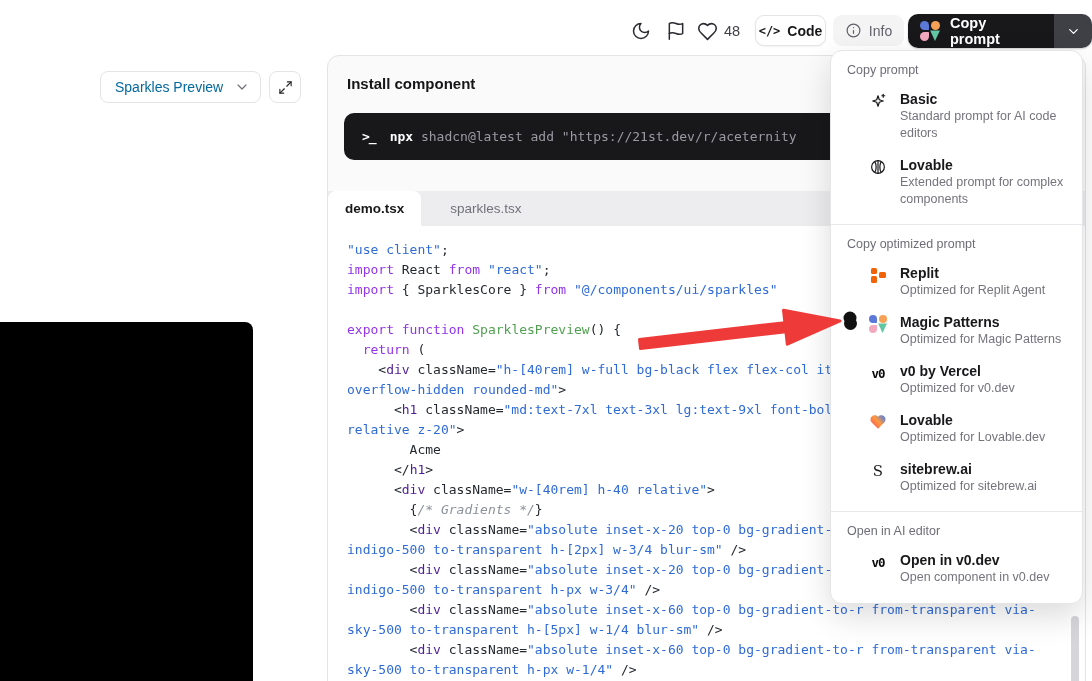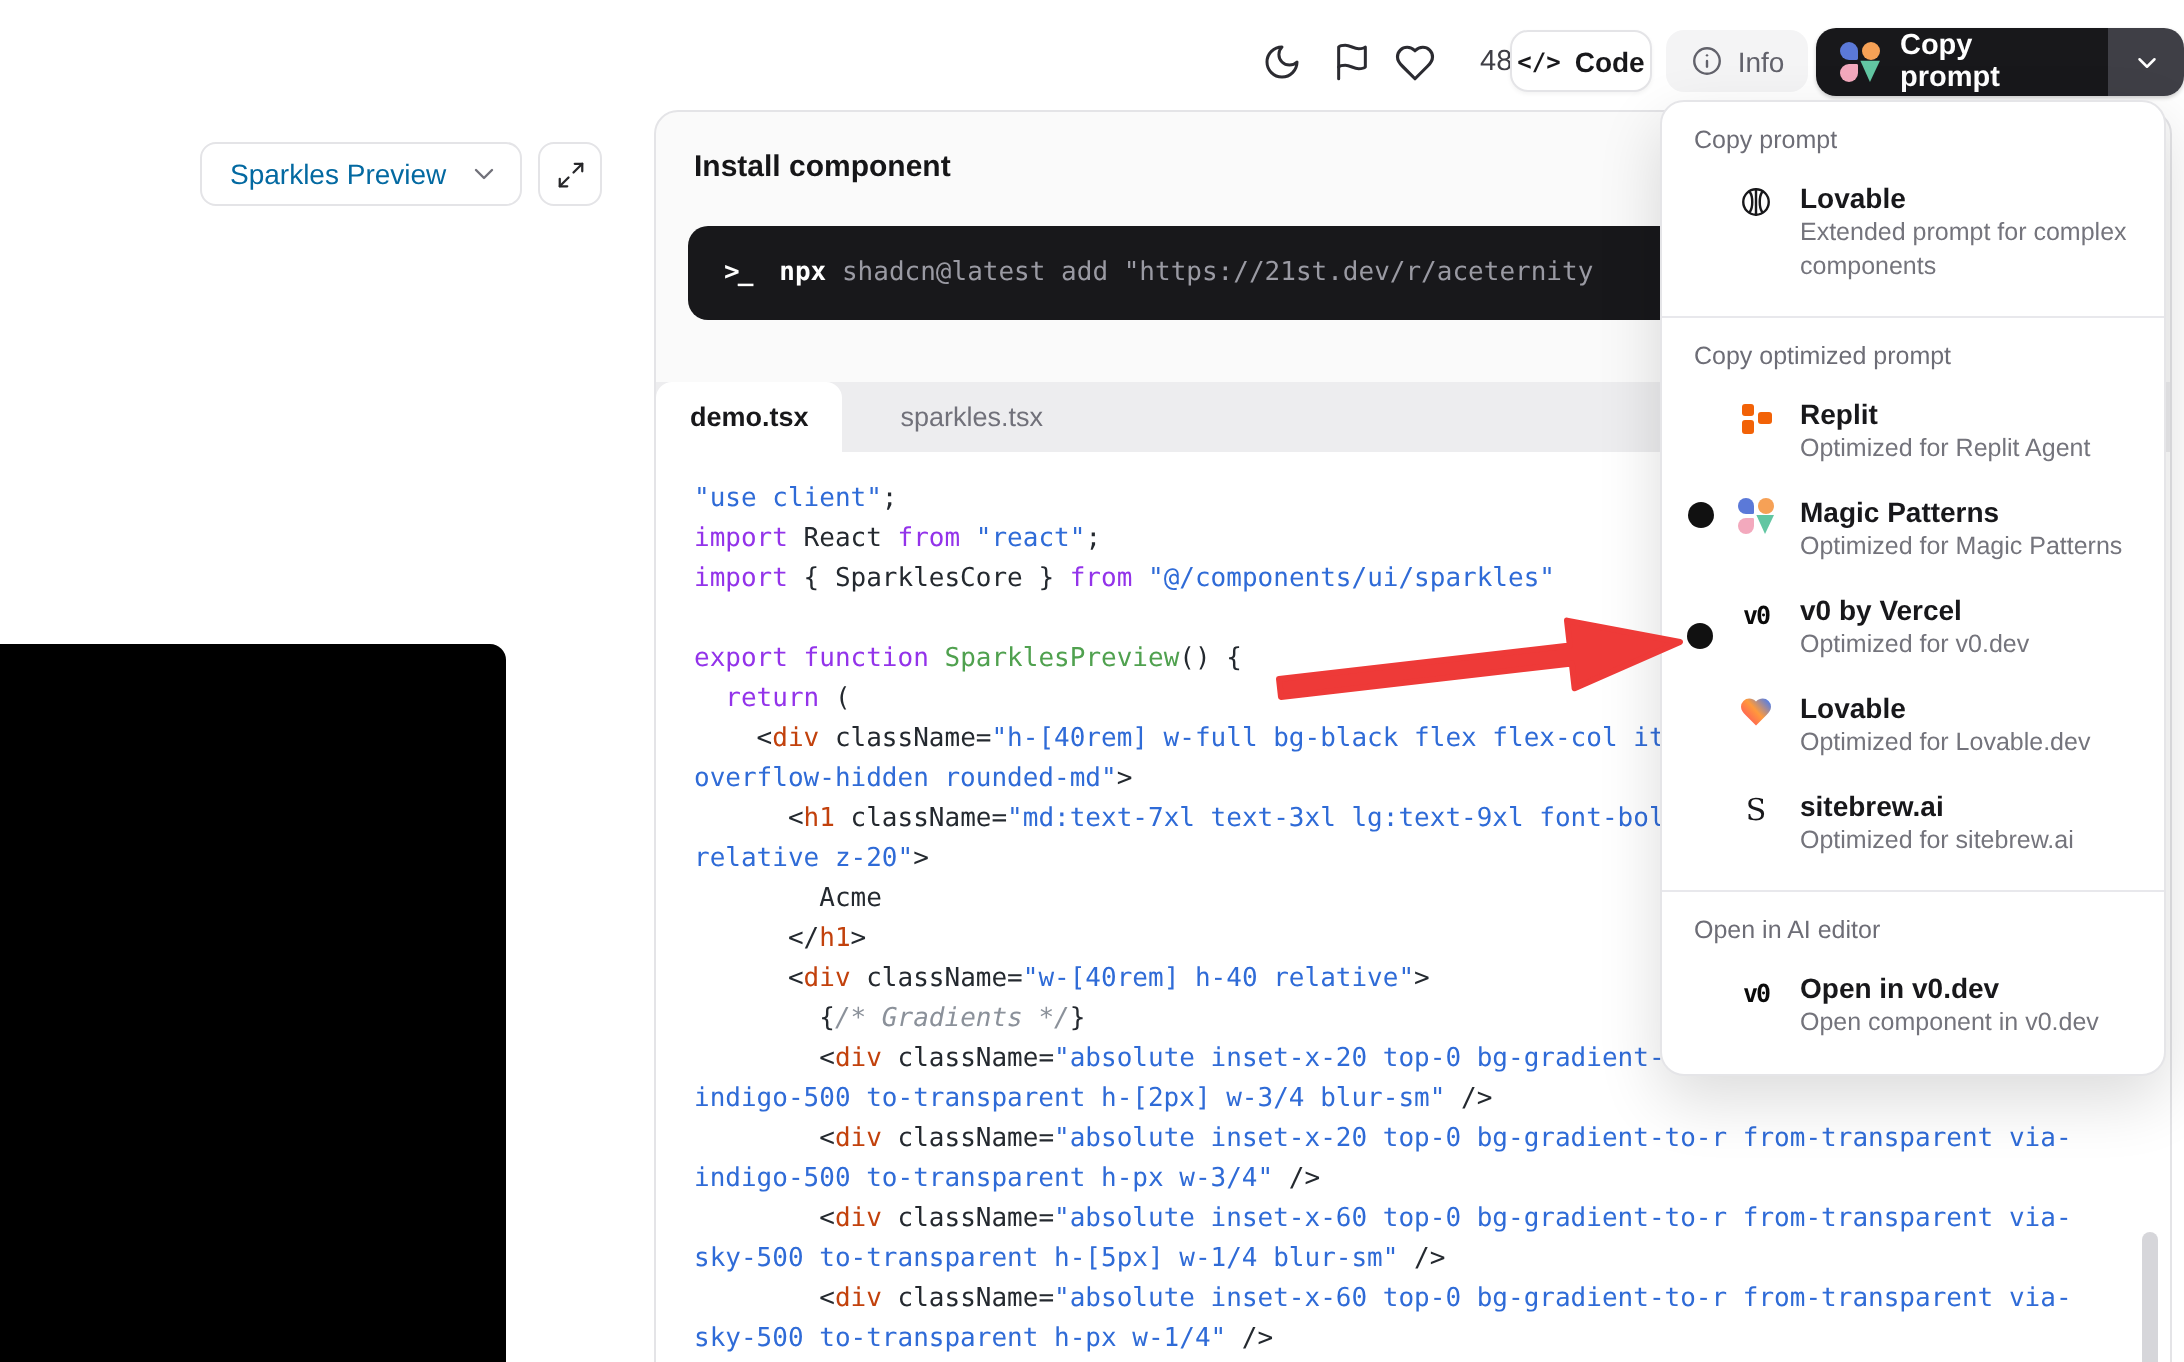--- a/index.html
+++ b/index.html
@@ -5,21 +5,21 @@
   * { margin:0; padding:0; box-sizing:border-box; }
   html,body { background:#fff; }
   body { font-family:"Liberation Sans", sans-serif; color:#18181b; }
   #stage { position:relative; width:1092px; height:681px; overflow:hidden; background:#fff; }
 
   
   .icon-btn { position:absolute; display:flex; align-items:center; justify-content:center; cursor:pointer; background:none; border:none; }
   .icon-btn svg { stroke:#2b2b31; fill:none; stroke-width:1.8; stroke-linecap:round; stroke-linejoin:round; }
   #moon-btn  { left:629px; top:19px; width:24px; height:24px; }
   #flag-btn  { left:664px; top:19px; width:24px; height:24px; }
-  #like-group{ position:absolute; left:697px; top:19px; height:24px; display:flex; align-items:center; gap:22px; }
+  #like-group{ position:absolute; left:697px; top:19px; height:24px; display:flex; align-items:center; gap:6px; }
   #like-count{ font-size:14.5px; color:#3f3f46; }
   .pill-btn { position:absolute; top:15px; height:31px; display:flex; align-items:center; justify-content:center; gap:7px; border-radius:9px; font-size:14px; cursor:pointer; }
   #code-btn { left:755px; width:71px; background:#fff; border:1px solid #e4e4e7; box-shadow:0 1px 2px rgba(0,0,0,.05); font-weight:700; color:#18181b; }
   #code-btn .code-glyph { font-family:"DejaVu Sans Mono",monospace; font-size:12px; font-weight:700; color:#18181b; }
   #info-btn { left:833px; width:71px; background:#f4f4f5; border:none; color:#62626b; font-weight:500; }
   #info-btn svg { stroke:#62626b; fill:none; stroke-width:1.7; stroke-linecap:round; }
   #copy-split { position:absolute; left:908px; top:14px; height:34px; display:flex; border-radius:10px; overflow:hidden; box-shadow:0 1px 2px rgba(0,0,0,.2); }
   #copy-main { display:flex; align-items:center; gap:10px; background:#18181b; color:#fff; font-size:14.5px; font-weight:700; padding:0 14px 0 12px; cursor:pointer; }
   #copy-caret { width:38px; background:#3f3f46; display:flex; align-items:center; justify-content:center; cursor:pointer; }
   #copy-caret svg { stroke:#fff; fill:none; stroke-width:2; stroke-linecap:round; stroke-linejoin:round; }
@@ -49,21 +49,21 @@
   #terminal-npx { color:#fff; font-weight:700; }
   #terminal-cmd { color:#9a9aa3; }
   #tab-band { position:absolute; left:0; top:135px; width:100%; height:35px; background:#ededef; display:flex; align-items:stretch; }
   .tab { display:flex; align-items:center; padding:0 17px; font-size:13.5px; cursor:pointer; }
   .tab.active { background:#ffffff; border-radius:8px 8px 0 0; font-weight:700; color:#18181b; }
   .tab.inactive { color:#71717a; font-weight:500; margin-left:12px; }
   #code-area { position:absolute; left:0; top:170px; width:100%; bottom:0; background:#fff; padding:14px 20px 0 19px; }
   .code-line { font-family:"DejaVu Sans Mono",monospace; font-size:13px; line-height:20px; white-space:pre; color:#24292f; }
   .tok-k { color:#9333ea; }
   .tok-s { color:#2f6bd7; }
-  .tok-t { color:#c2410c; }
+  .tok-t { color:#4c1d95; }
   .tok-f { color:#50a14f; }
   .tok-c { color:#8b919a; font-style:italic; }
   .tok-p { color:#24292f; }
   #scroll-thumb { position:absolute; right:6px; top:560px; width:8px; height:200px; background:#d6d6da; border-radius:4px; }
 
   
   #menu { position:absolute; left:830px; top:50px; width:253px; background:#fff; border:1px solid #e5e5e8; border-radius:12px; box-shadow:0 12px 32px rgba(0,0,0,.14); padding-bottom:2px; }
   .menu-section { padding-top:12px; }
   .menu-label { padding:0 16px; font-size:12.5px; color:#6d6d76; margin-bottom:14px; }
   .menu-divider { height:1px; background:#e8e8ec; margin-top:1px; }
@@ -189,20 +189,34 @@
       </div>
     <div id="scroll-thumb"></div>
   </div>
 
   <div id="menu">
       <div class="menu-section">
         <div class="menu-label">Copy prompt</div>
         <div class="menu-item">
           <span class="mi-icon">
             <svg width="18" height="18" viewBox="0 0 24 24">
+              <path d="m12 5-1.7 5.3L5 12l5.3 1.7L12 19l1.7-5.3L19 12l-5.3-1.7z"></path>
+              <path d="M19 3v4"></path>
+              <path d="M17 5h4"></path>
+            </svg>
+          </span>
+          <div>
+            <div class="mi-title">Basic</div>
+            <div class="mi-desc">Standard prompt for AI code</div>
+            <div class="mi-desc">editors</div>
+          </div>
+        </div>
+        <div class="menu-item">
+          <span class="mi-icon">
+            <svg width="18" height="18" viewBox="0 0 24 24">
               <circle cx="12" cy="12" r="8.5"></circle>
               <path d="M12 3.5v17"></path>
               <path d="M8 5.5c2 3 2 10 0 13"></path>
               <path d="M16 5.5c-2 3-2 10 0 13"></path>
             </svg>
           </span>
           <div>
             <div class="mi-title">Lovable</div>
             <div class="mi-desc">Extended prompt for complex</div>
             <div class="mi-desc">components</div>

